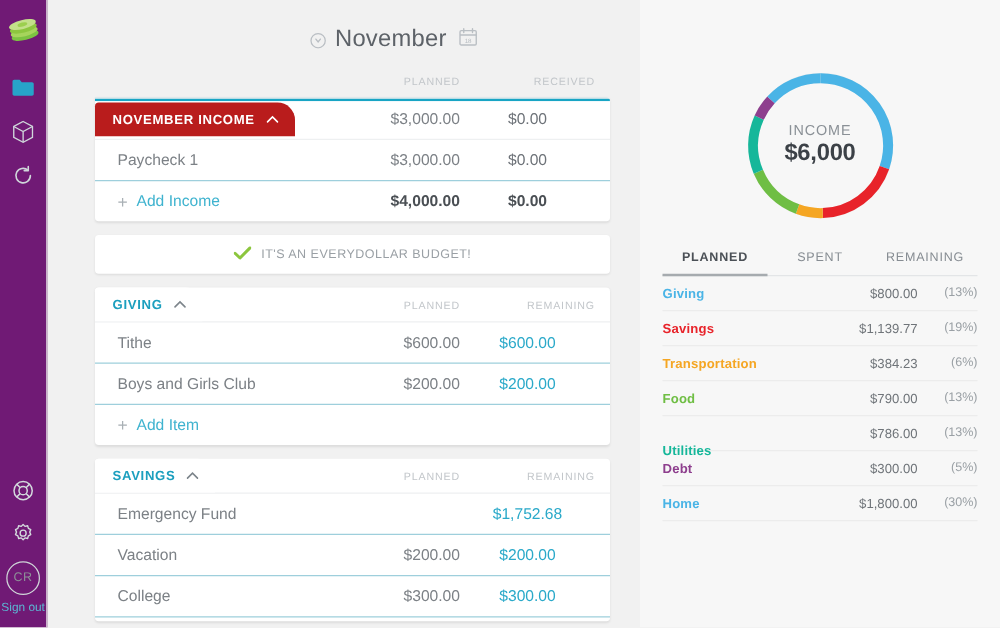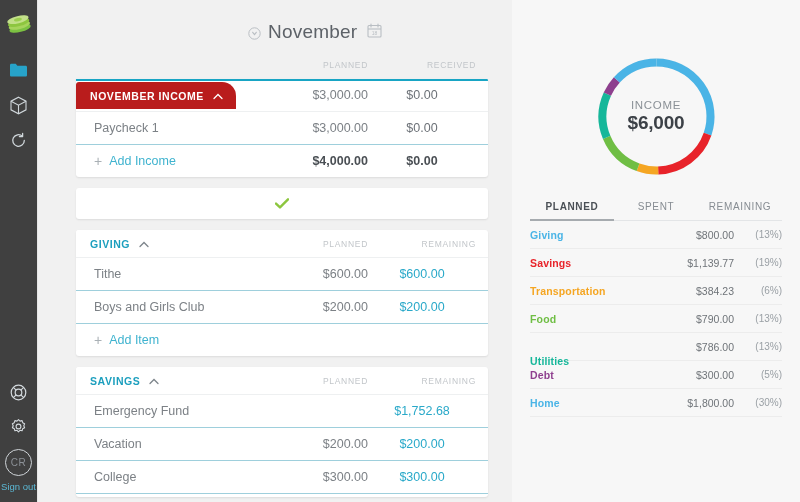--- a/index.html
+++ b/index.html
@@ -8,21 +8,21 @@
     overflow: hidden;
     background: #f2f2f2;
     font-family: "Liberation Sans", sans-serif;
     color: #6d7278;
   }
   #app { position: relative; width: 800px; height: 502px; background: #f1f1f1; }
 
   
   #sidebar {
     position: absolute; left: 0; top: 0; width: 38px; height: 502px;
-    background: #404040; border-right: 1px solid #e6e6e6;
+    background: #701a75; border-right: 1px solid #e6e6e6;
     display: flex; flex-direction: column; align-items: center;
   }
   #logo { margin-top: 9px; height: 30px; display: flex; align-items: center; justify-content: center; }
   .side-icons-top { margin-top: 20px; display: flex; flex-direction: column; align-items: center; gap: 13px; }
   .side-icon { width: 22px; height: 22px; display: flex; align-items: center; justify-content: center; cursor: pointer; }
   .side-bottom { margin-top: auto; display: flex; flex-direction: column; align-items: center; padding-bottom: 6px; }
   .side-bottom .side-icon { margin-bottom: 12px; }
   .avatar {
     width: 27px; height: 27px; border-radius: 50%;
     border: 1px solid #cfd4d8; color: #8c9197;
@@ -264,20 +264,21 @@
         <span class="v2">$0.00</span>
       </div>
     </div>
 
     <div class="banner">
       <span>
         <svg width="14" height="11" viewBox="0 0 14 11">
             <path d="M1 5.6 5 9.4 13 1.3" fill="none" stroke="#8cc63e" stroke-width="2.4" stroke-linecap="round" stroke-linejoin="round"></path>
           </svg>
       </span>
+      <span class="bt">IT'S AN EVERYDOLLAR BUDGET!</span>
     </div>
 
     <div class="card">
       <div class="tab-row">
         <div class="tab white">
           <span>GIVING</span>
           <span>
             <svg width="10" height="7" viewBox="0 0 10 7">
                 <path d="M1 5.5 5 1.5 9 5.5" fill="none" stroke="#7d858b" stroke-width="1.3" stroke-linecap="round"></path>
               </svg>

